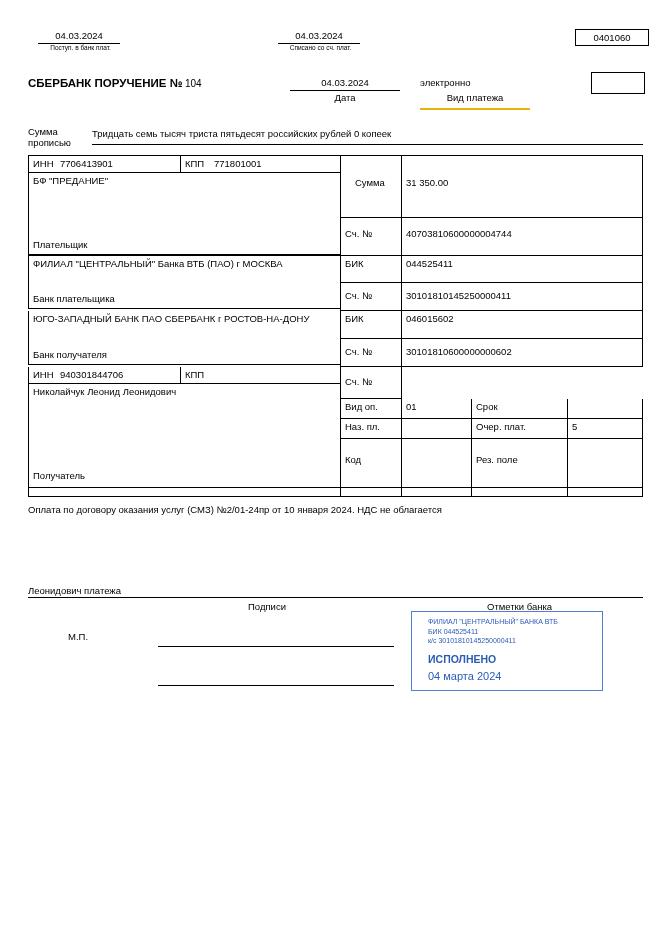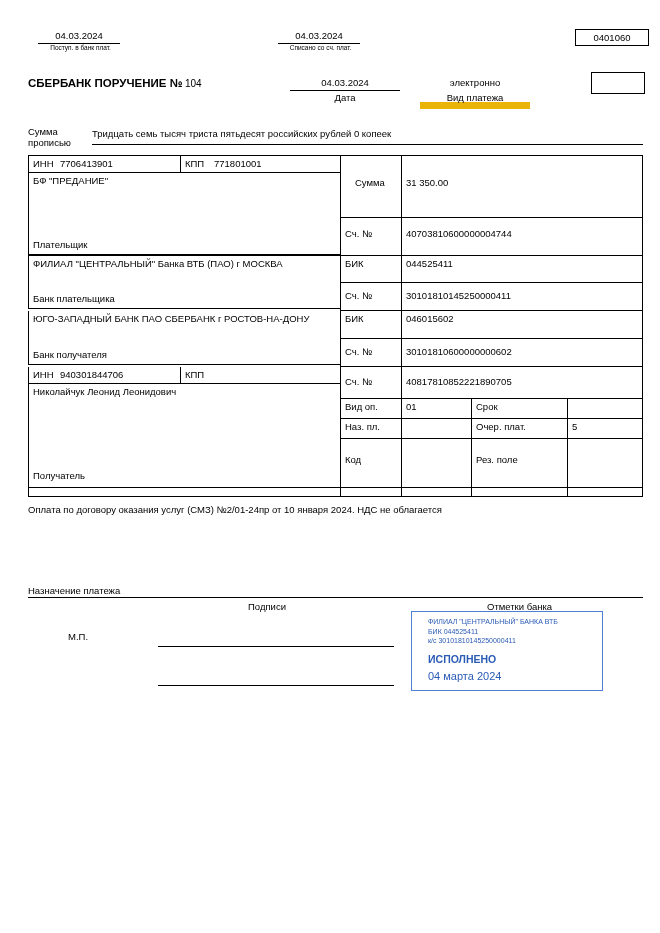--- a/index.html
+++ b/index.html
@@ -57,22 +57,22 @@
 
   
   #doc-title { left: 28px; top: 77px; font-size: 11.5px; font-weight: bold; }
   #doc-number { left: 185px; top: 78px; font-size: 10px; }
   #doc-date {
     left: 290px; top: 77px; width: 110px; text-align: center;
     border-bottom: 1px solid #000; padding-bottom: 2px;
   }
   #doc-date-cap { left: 290px; top: 92px; width: 110px; text-align: center; }
   #pay-kind {
-    left: 420px; top: 77px; width: 110px; text-align: center;
-    border-bottom: 7px solid #eab308; padding-bottom: 14px;
+    left: 420px; top: 77px; width: 110px; text-align: left;
+    border-bottom: 2px solid #eab308; padding-bottom: 20px;
   }
   #pay-kind-cap { left: 420px; top: 92px; width: 110px; text-align: center; }
   #pay-kind-box {
     left: 591px; top: 72px; width: 52px; height: 20px;
     border: 1px solid #000;
   }
 
   
   #sum-words-label { left: 28px; top: 126px; width: 62px; line-height: 11px; }
   #sum-words-line {
@@ -197,23 +197,20 @@
   </div>
 
   <div class="cell bl bb" style="left:28px; top:367px; width:28px; height:17px;">ИНН</div>
   <div class="cell bb" style="left:56px; top:367px; width:124px; height:17px;">940301844706</div>
   <div class="cell bl bb" style="left:180px; top:367px; width:30px; height:17px;">КПП</div>
   <div class="cell bb" style="left:210px; top:367px; width:130px; height:17px;"></div>
 
   <div class="cell bl br bb" style="left:340px; top:367px; width:62px; height:32px;">
     <span style="display:block;margin-top:7px;">Сч. №</span>
   </div>
-  <div class="cell br bb" style="left:402px; top:367px; width:241px; height:32px;">
-    <span style="display:block;margin-top:7px;">40817810852221890705</span>
-  </div>
 
   <div class="cell bl" style="left:28px; top:384px; width:312px; height:18px;">Николайчук Леонид Леонидович</div>
   <div class="cell bl" style="left:28px; top:402px; width:312px; height:66px;"></div>
   <div class="cell bl bb" style="left:28px; top:468px; width:312px; height:20px;">Получатель</div>
 
   <div class="cell bl br bb" style="left:340px; top:399px; width:62px; height:20px;">Вид оп.</div>
   <div class="cell br bb" style="left:402px; top:399px; width:70px; height:20px;">01</div>
   <div class="cell br bb" style="left:472px; top:399px; width:96px; height:20px;">Срок</div>
   <div class="cell br bb" style="left:568px; top:399px; width:75px; height:20px;"></div>
 
@@ -233,21 +230,21 @@
 
   <div class="cell bl bb" style="left:28px; top:488px; width:312px; height:9px;"></div>
   <div class="cell bl br bb" style="left:340px; top:488px; width:62px; height:9px;"></div>
   <div class="cell br bb" style="left:402px; top:488px; width:70px; height:9px;"></div>
   <div class="cell br bb" style="left:472px; top:488px; width:96px; height:9px;"></div>
   <div class="cell br bb" style="left:568px; top:488px; width:75px; height:9px;"></div>
 
   <div class="abs txt" id="bottom-purpose">Оплата по договору оказания услуг (СМЗ) №2/01-24пр от 10 января 2024. НДС не облагается</div>
 
   <div class="abs" style="left:28px; top:597px; width:615px; height:0; border-top:1px solid #000;"></div>
-  <div class="abs txt" id="purpose-cap">Назначение платежа</div>
+  <div class="abs txt" id="purpose-cap">Леонидович платежа</div>
 
   <div class="abs txt" id="signs-cap">Подписи</div>
   <div class="abs txt" id="bank-marks-cap">Отметки банка</div>
 
   <div class="abs txt" id="mp">М.П.</div>
   <div class="abs" id="sign-line-1"></div>
   <div class="abs" id="sign-line-2"></div>
 
   <div class="abs" id="stamp">
     <div class="s1">ФИЛИАЛ "ЦЕНТРАЛЬНЫЙ" БАНКА ВТБ</div>

